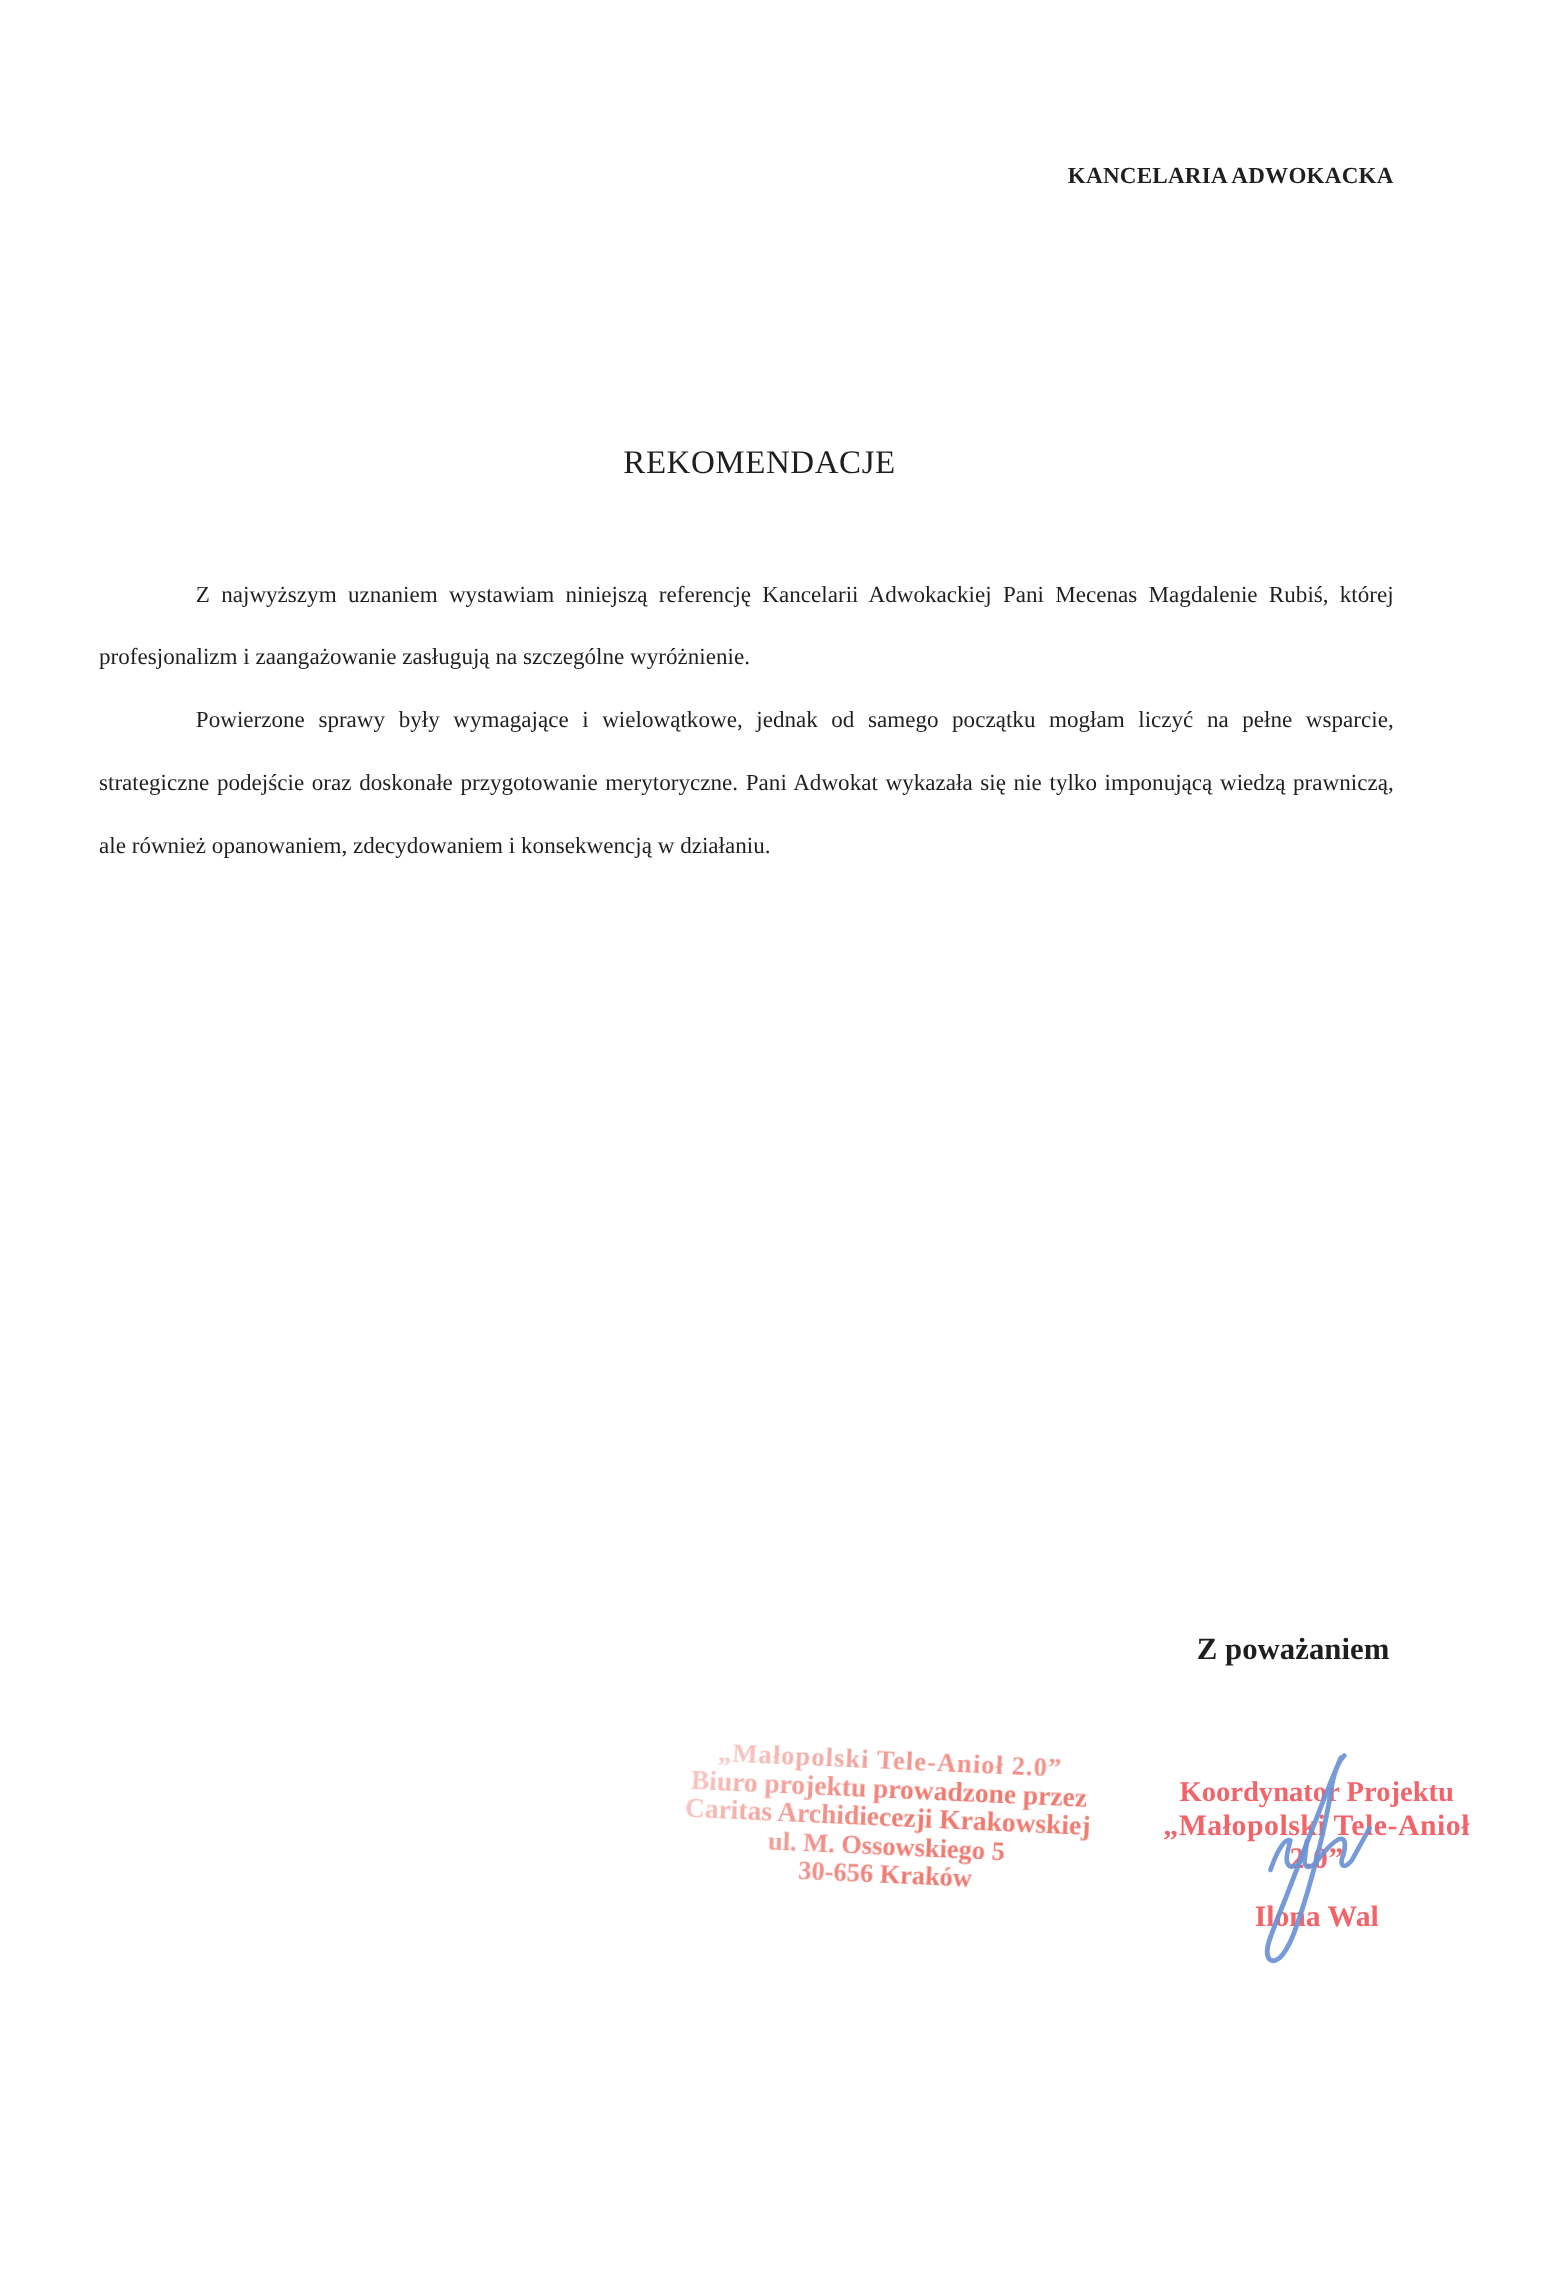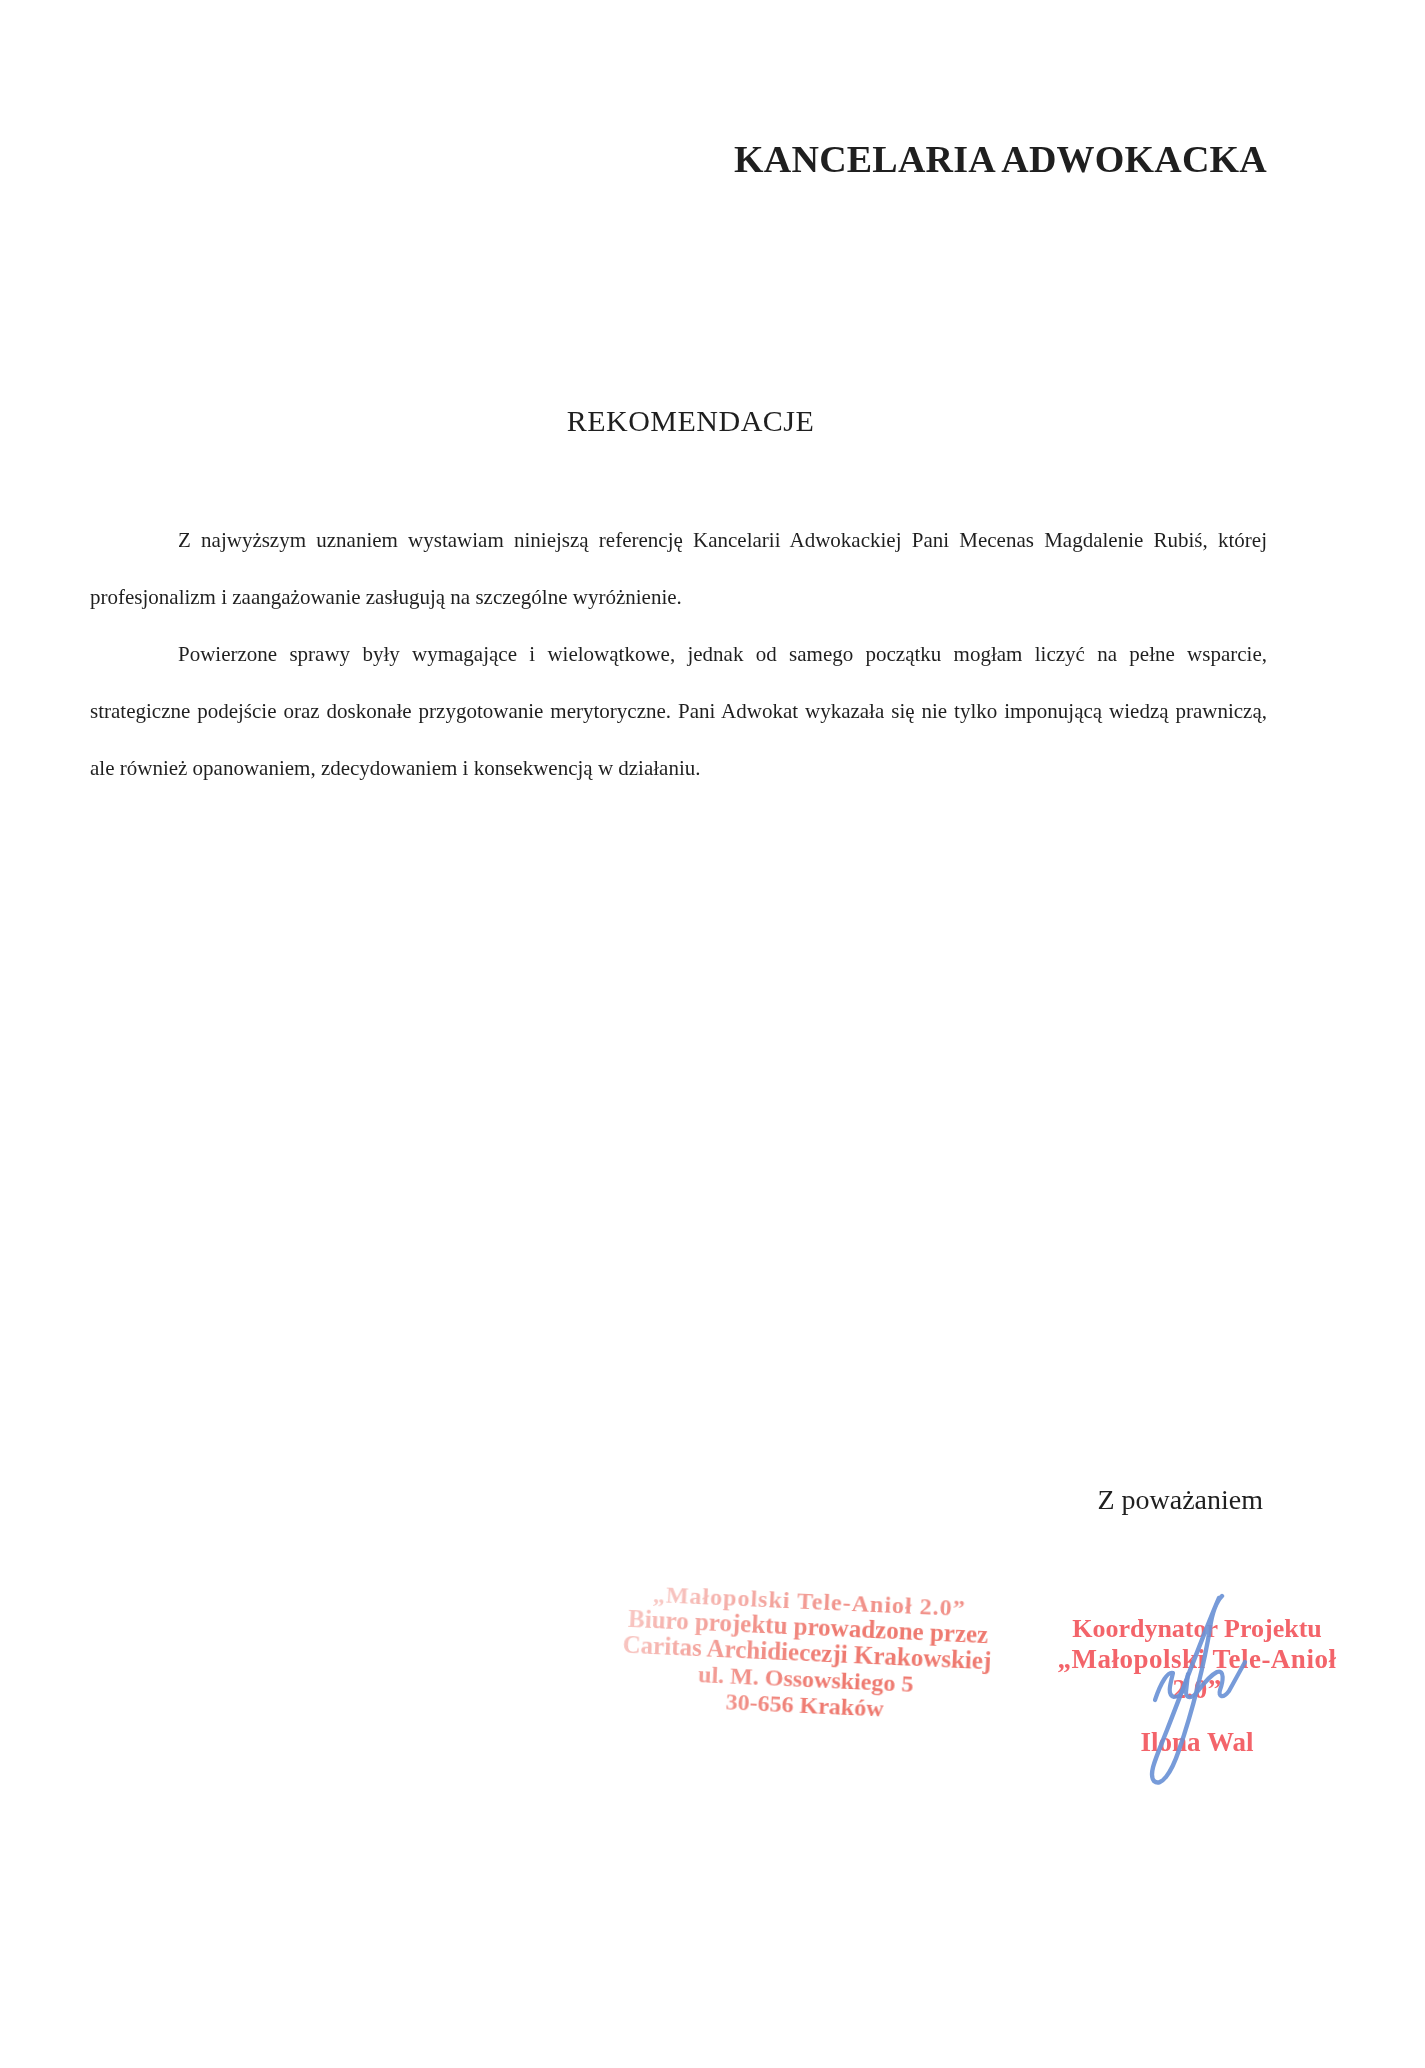--- a/index.html
+++ b/index.html
@@ -19,21 +19,21 @@
     color: var(--ink-color, #1f1f1f);
   }
 
   
   .letterhead {
     position: absolute;
     top: 128px;
     right: 158px;
     text-align: right;
     font-weight: bold;
-    font-size: 38px;
+    font-size: 21px;
     line-height: 62px;
     letter-spacing: 0.2px;
     white-space: nowrap;
   }
 
   
   .doc-title {
     position: absolute;
     top: 392px;
     left: 90px;
@@ -60,20 +60,21 @@
     text-indent: 88px;
   }
 
   
   .closing {
     position: absolute;
     top: 1484px;
     right: 162px;
     font-size: 28px;
     white-space: nowrap;
+    font-weight: bold;
   }
 
   
   .stamp {
     position: absolute;
     text-align: center;
     font-weight: bold;
     user-select: none;
   }
   .office-stamp {

